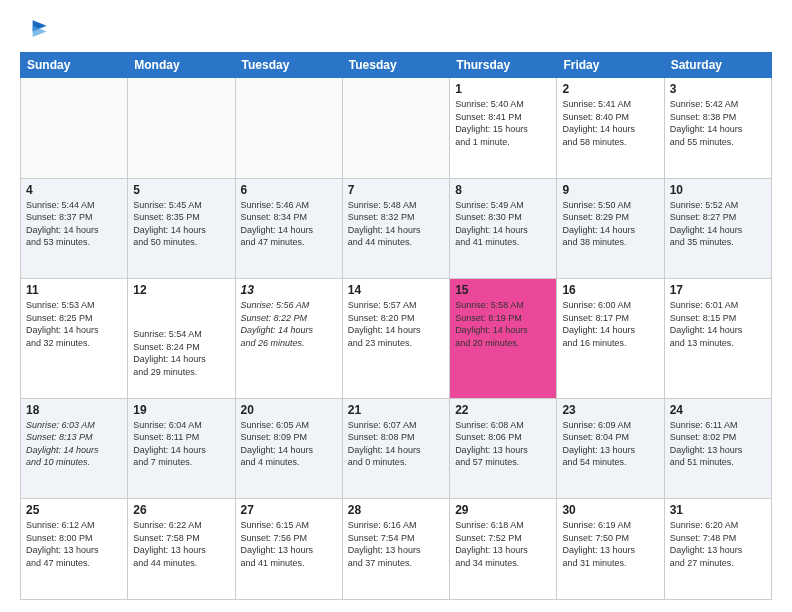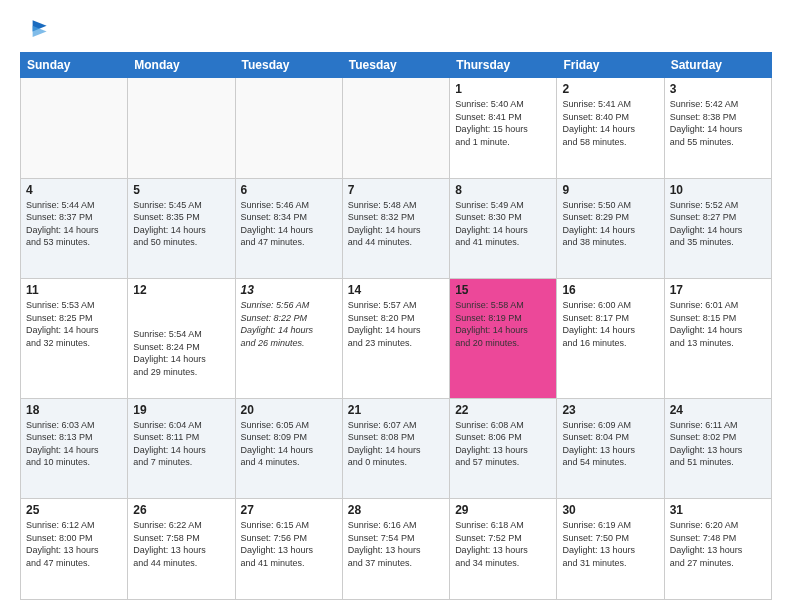--- a/index.html
+++ b/index.html
@@ -261,21 +261,21 @@
             <span class="day-num">17</span>
             <div class="day-info" style="white-space: pre-line;">Sunrise: 6:01 AM
 Sunset: 8:15 PM
 Daylight: 14 hours
 and 13 minutes.</div>
           </td>
         </tr>
         <tr>
           <td style="background: rgb(240, 244, 248);">
             <span class="day-num">18</span>
-            <div class="day-info" style="white-space: pre-line;">Sunrise: 6:03 AM
+            <div class="day-info" style="white-space: pre-line; font-style: italic;">Sunrise: 6:03 AM
 Sunset: 8:13 PM
 Daylight: 14 hours
 and 10 minutes.</div>
           </td>
           <td style="background: rgb(240, 244, 248);">
             <span class="day-num">19</span>
             <div class="day-info" style="white-space: pre-line;">Sunrise: 6:04 AM
 Sunset: 8:11 PM
 Daylight: 14 hours
 and 7 minutes.</div>

